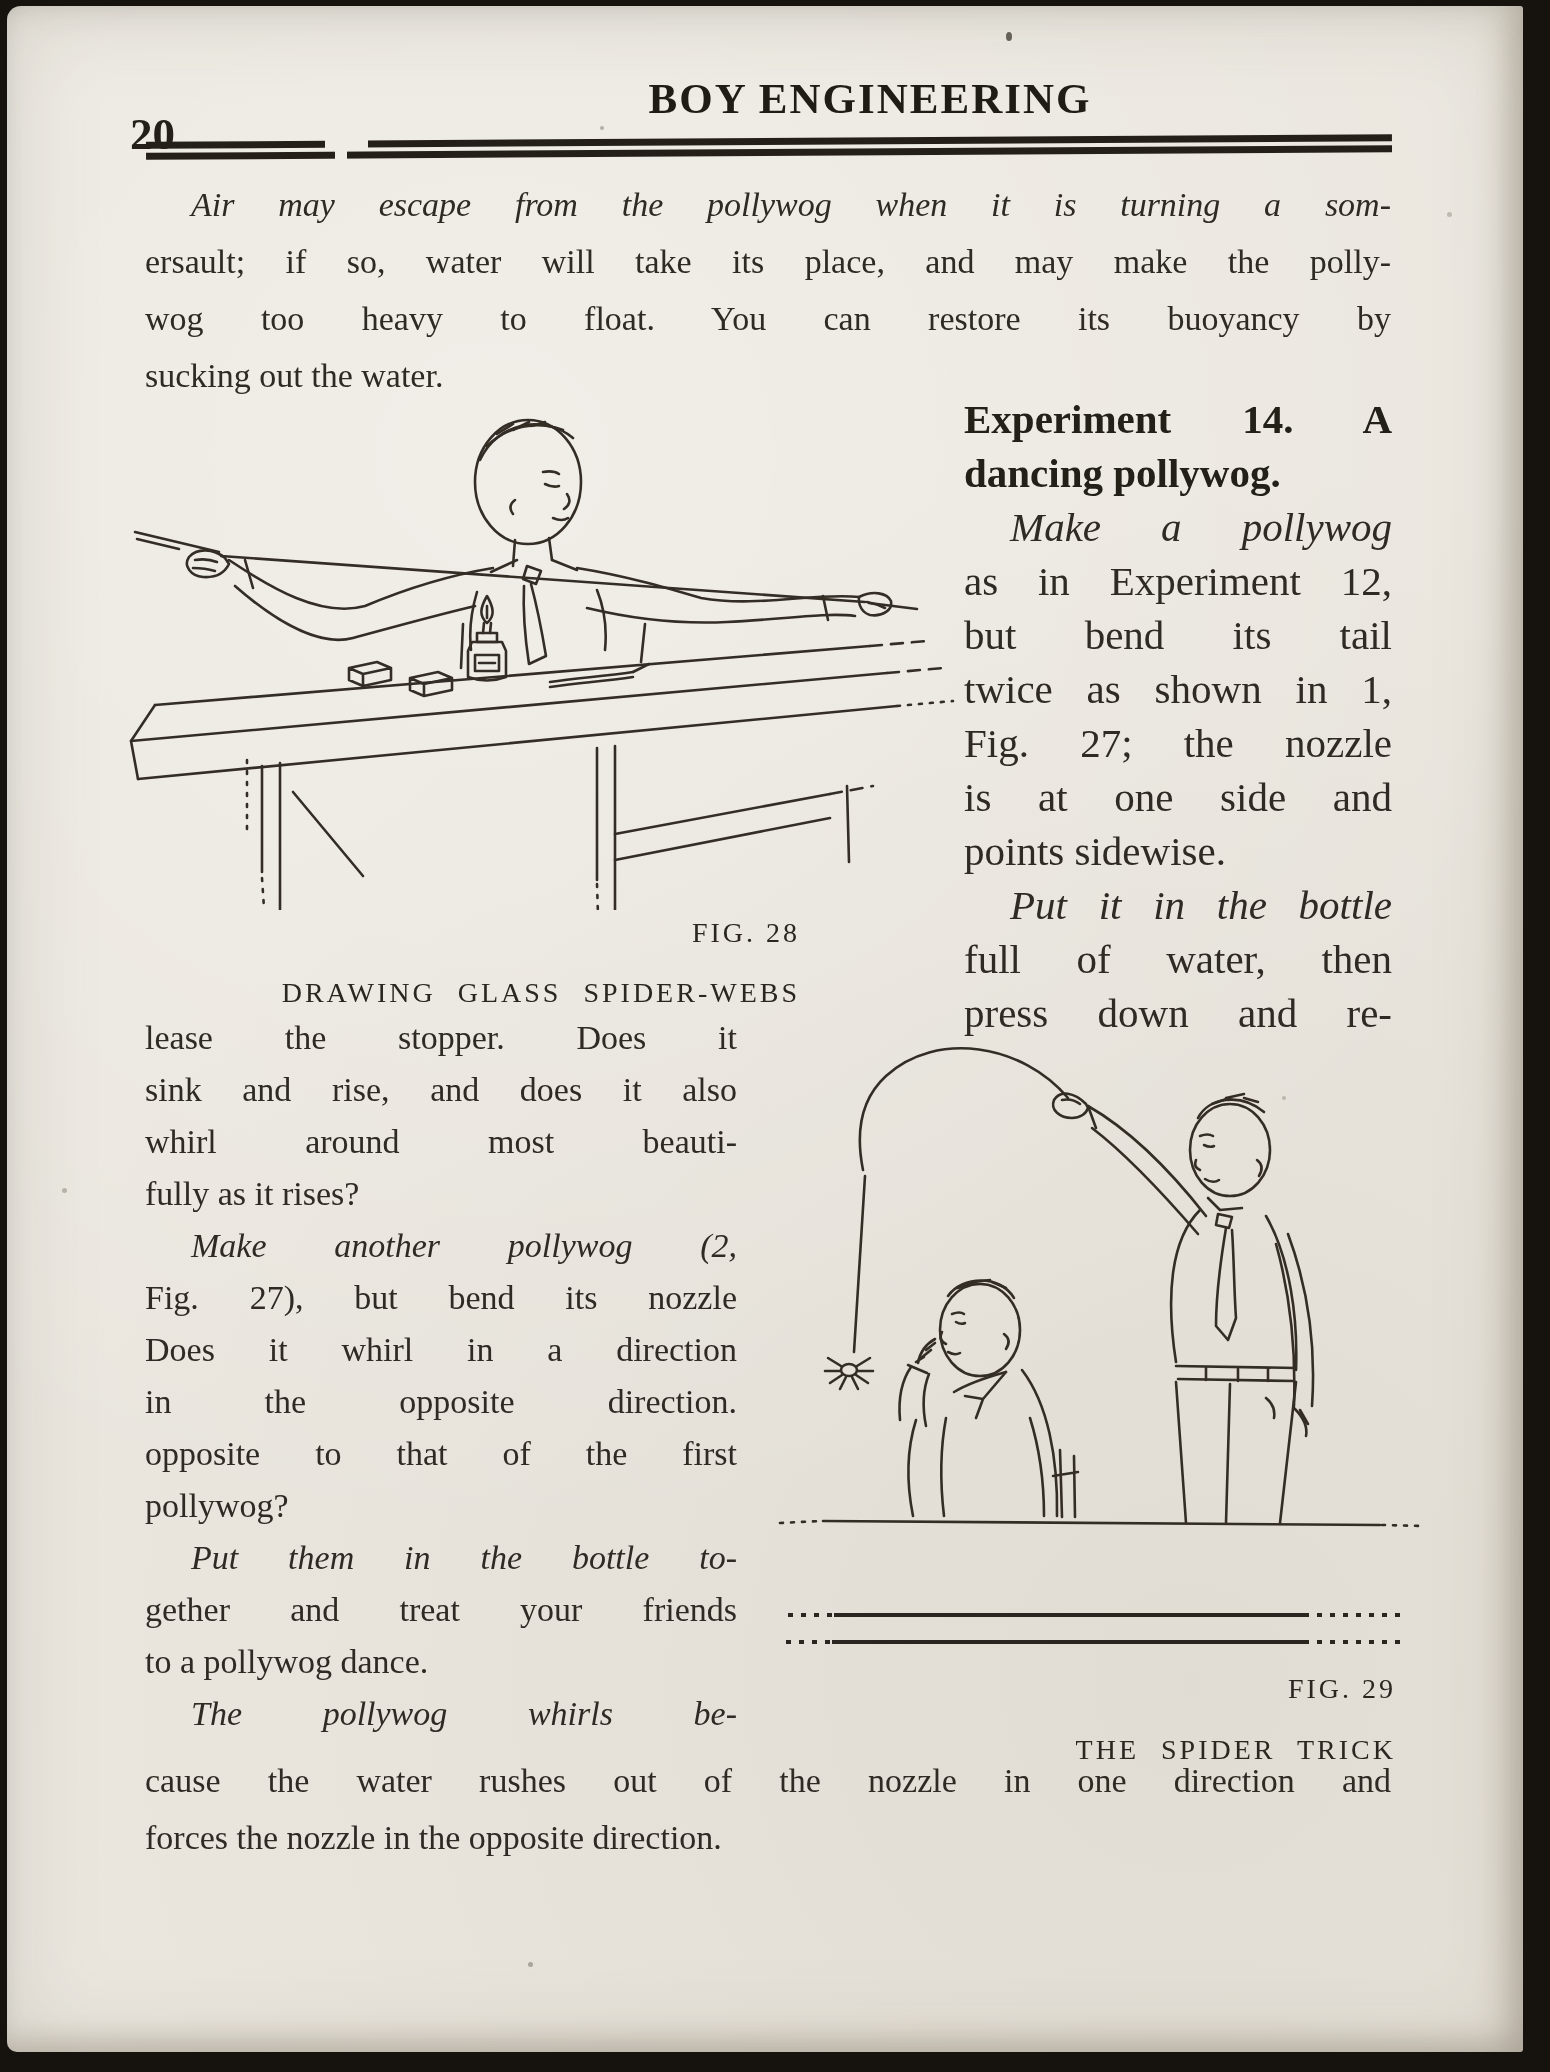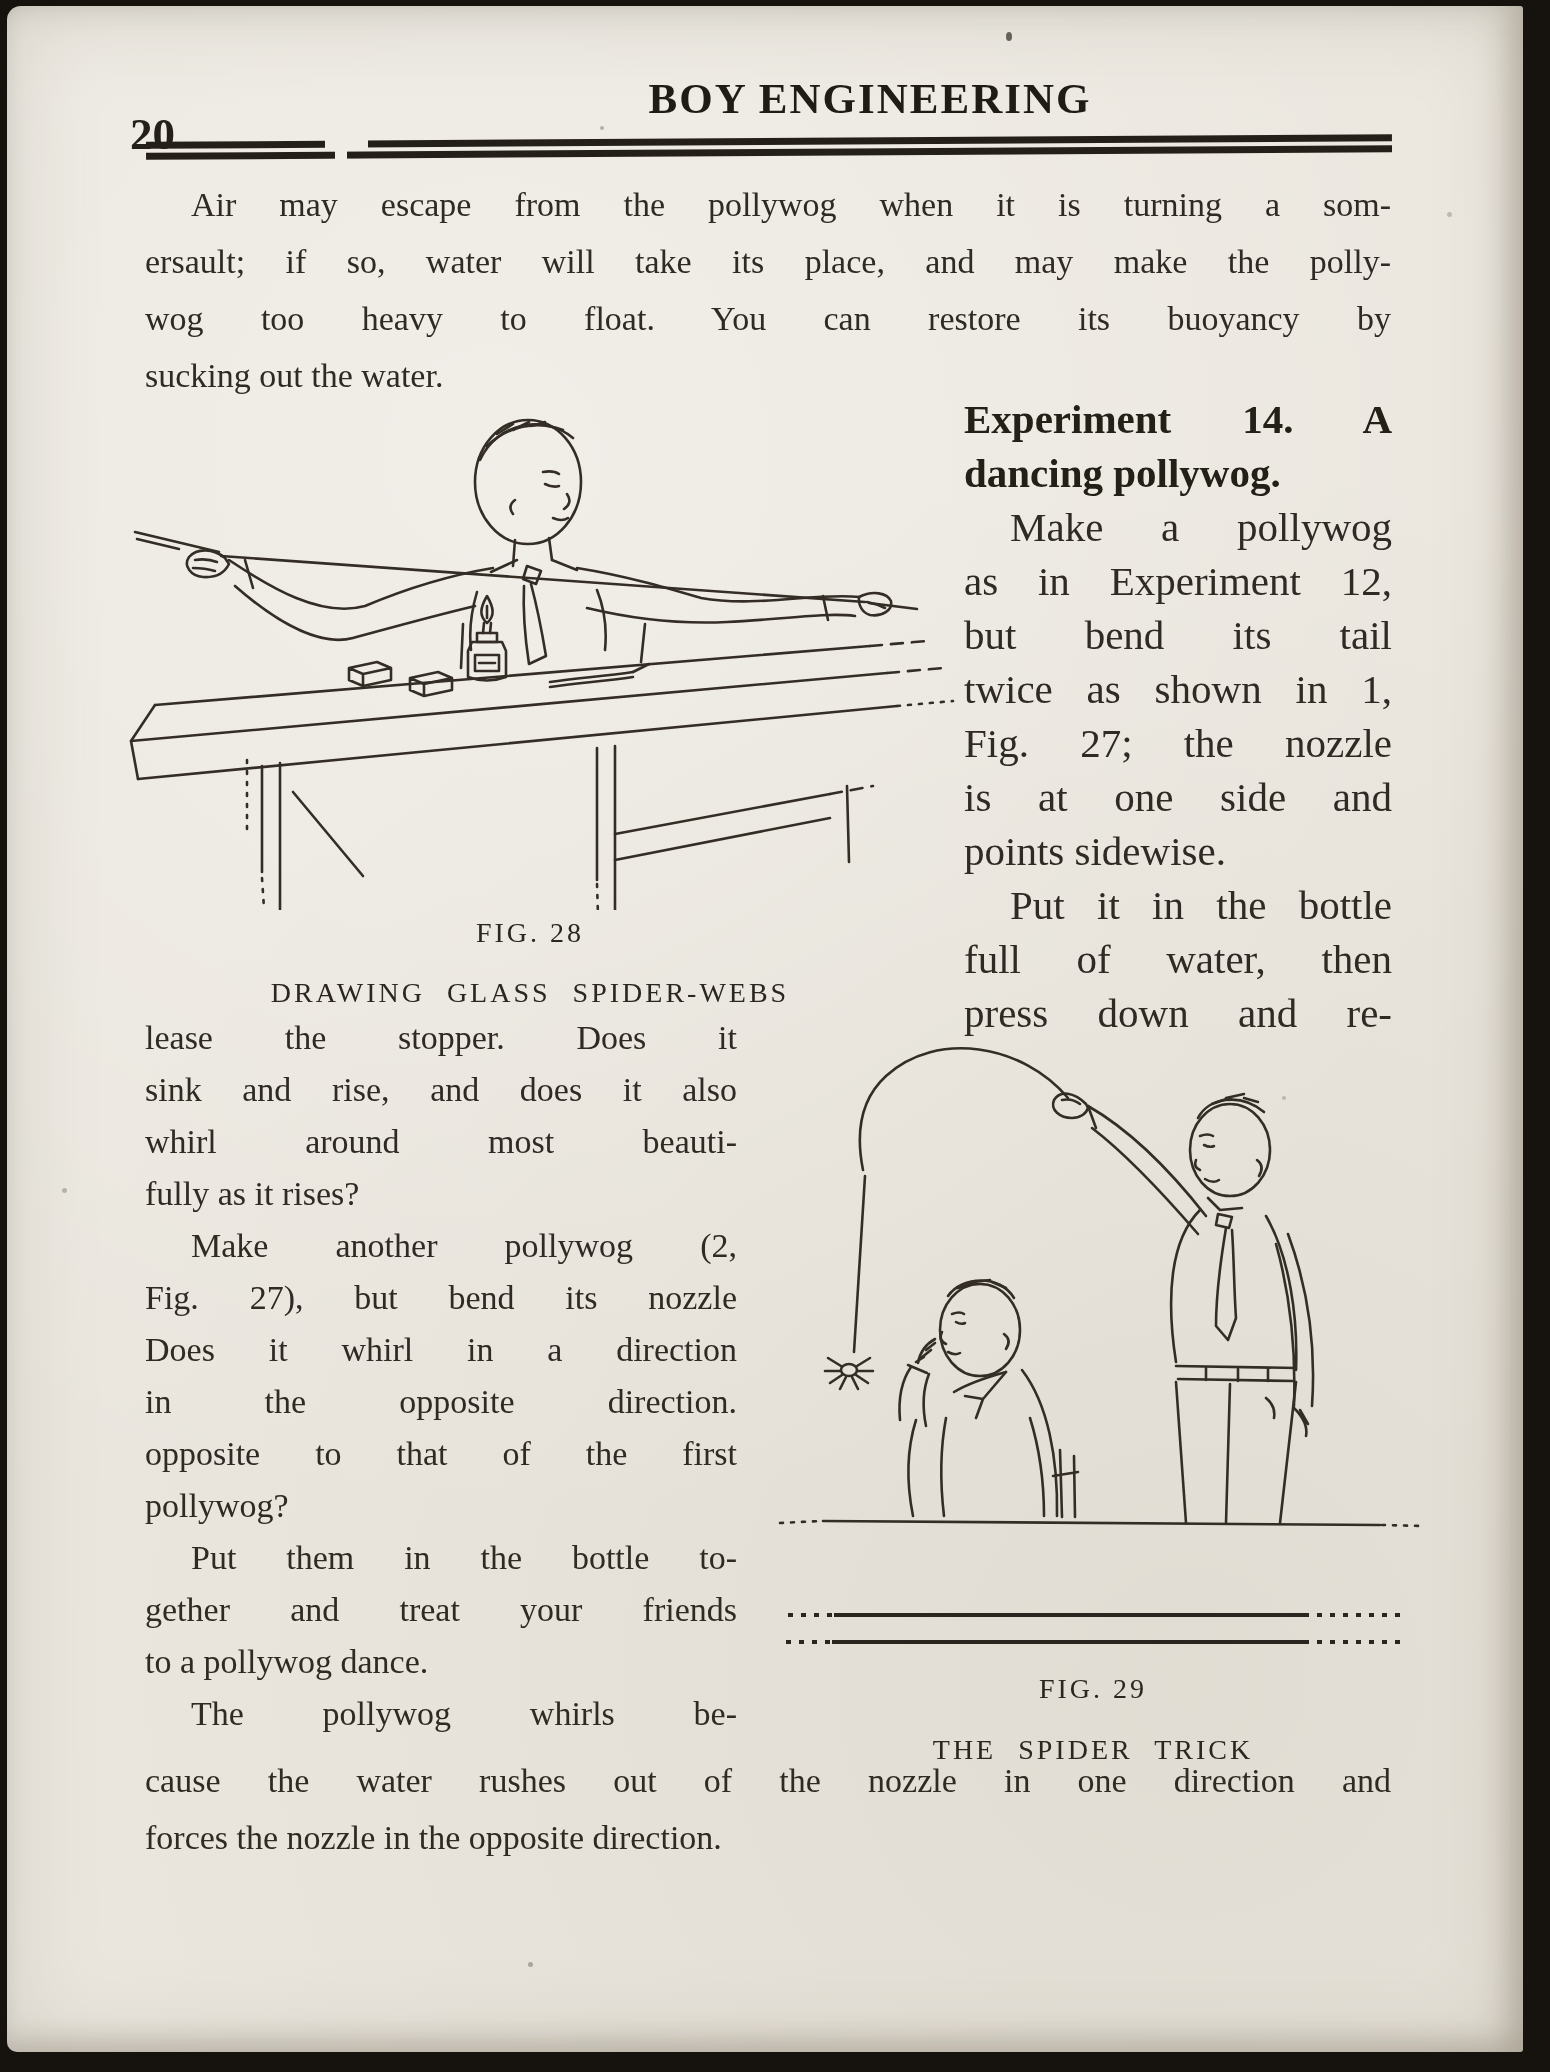--- a/index.html
+++ b/index.html
@@ -21,26 +21,26 @@
   .rules .bar{height:7px;}
   .rules .bar.b1{background:linear-gradient(90deg,#241f19 0 14.4%,rgba(36,31,25,0) 14.4% 17.8%,#241f19 17.8% 100%);}
   .rules .bar.b2{margin-top:4px;background:linear-gradient(90deg,#241f19 0 15.2%,rgba(36,31,25,0) 15.2% 16.1%,#241f19 16.1% 100%);}
   .block{position:absolute;color:#2f2b24;}
   .intro  {left:145px;top:176px; width:1246px;font-size:34px;line-height:57px;}
   .leftcol{left:145px;top:1012px;width:592px; font-size:34px;line-height:52px;}
   .rightcol{left:964px;top:392px;width:428px; font-size:41px;line-height:54px;}
   .closing{left:145px;top:1752px;width:1246px;font-size:34px;line-height:57px;}
   .line{text-align:justify;text-align-last:justify;}
   .line.last{text-align-last:left;}
-  .line.ind{text-indent:46px;}
+  .line.ind{text-indent:46px;font-style:italic;}
   .hline{font-weight:700;color:#232017;}
   .fig{position:absolute;}
   .fig28{left:125px;top:410px;}
   .fig29{left:768px;top:1018px;}
-  .cap{position:absolute;text-align:center;color:#2b2720;}
+  .cap{position:absolute;text-align:right;color:#2b2720;}
   .cap28{left:260px;top:910px;width:540px;font-size:28px;line-height:45px;letter-spacing:3px;}
   .cap29{left:790px;top:1666px;width:606px;font-size:28px;line-height:46px;letter-spacing:3px;}
   .cap .l2{word-spacing:12px;margin-top:15px;}
   .frule{position:absolute;height:5px;
      background-image:repeating-linear-gradient(90deg,#2a261f 0 5px,rgba(42,38,31,0) 5px 13px),
                       linear-gradient(#2a261f,#2a261f),
                       repeating-linear-gradient(90deg,#2a261f 0 5px,rgba(42,38,31,0) 5px 13px);
      background-size:46px 4px,calc(100% - 150px) 4px,104px 4px;
      background-position:left center,46px center,right center;
      background-repeat:no-repeat;}

